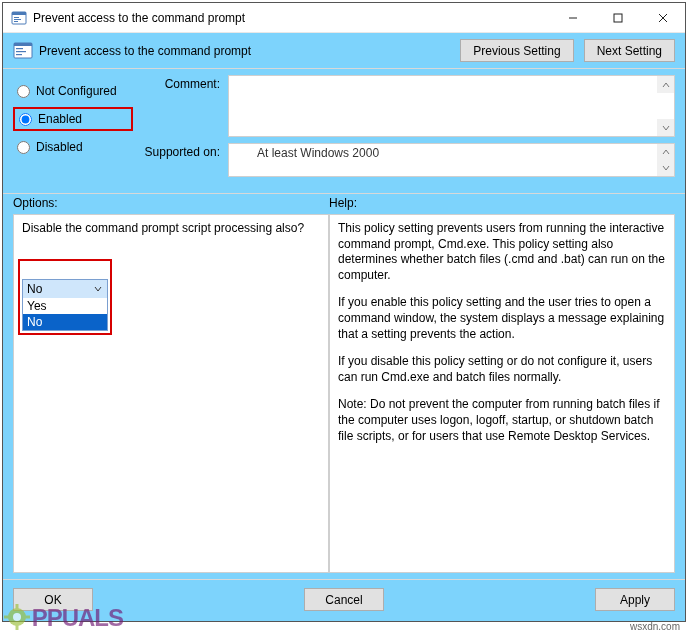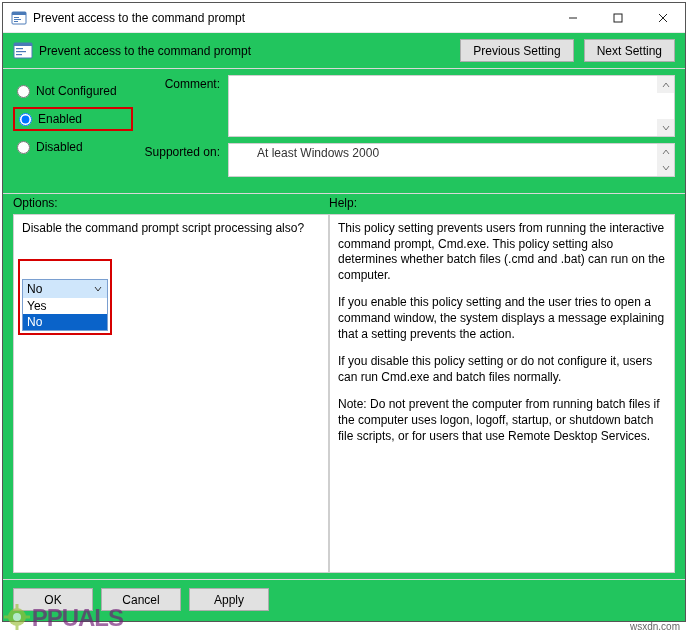--- a/index.html
+++ b/index.html
@@ -13,21 +13,21 @@
     height: 636px;
     position: relative;
     overflow: hidden;
   }
   .window {
     border: 1px solid #555;
     width: 684px;
     height: 620px;
     position: absolute;
     top: 2px; left: 2px;
-    background: #22c55e;
+    background: #7dd3fc;
     display: flex;
     flex-direction: column;
   }
   
   .titlebar {
     height: 30px;
     display: flex;
     align-items: center;
     padding: 0 0 0 8px;
     background: #fff;
@@ -165,21 +165,21 @@
     height: 16px;
     display: flex; align-items: center;
     padding: 0 4px;
     font-size: 12px;
   }
   .dd-opt.highlight { background: #0a63c9; color: #fff; }
   
   .footer-sep { border: none; border-top: 1px solid #d8d8d8; margin: 6px 0 0 0; }
   .footer {
     display: flex;
-    justify-content: flex-start;
+    justify-content: space-between;
     padding: 8px 10px 10px 10px;
     gap: 8px;
   }
   .footer button {
     width: 80px; height: 23px;
     background: #e1e1e1;
     border: 1px solid #adadad;
     font-family: inherit; font-size: 12px;
     cursor: default;
   }

